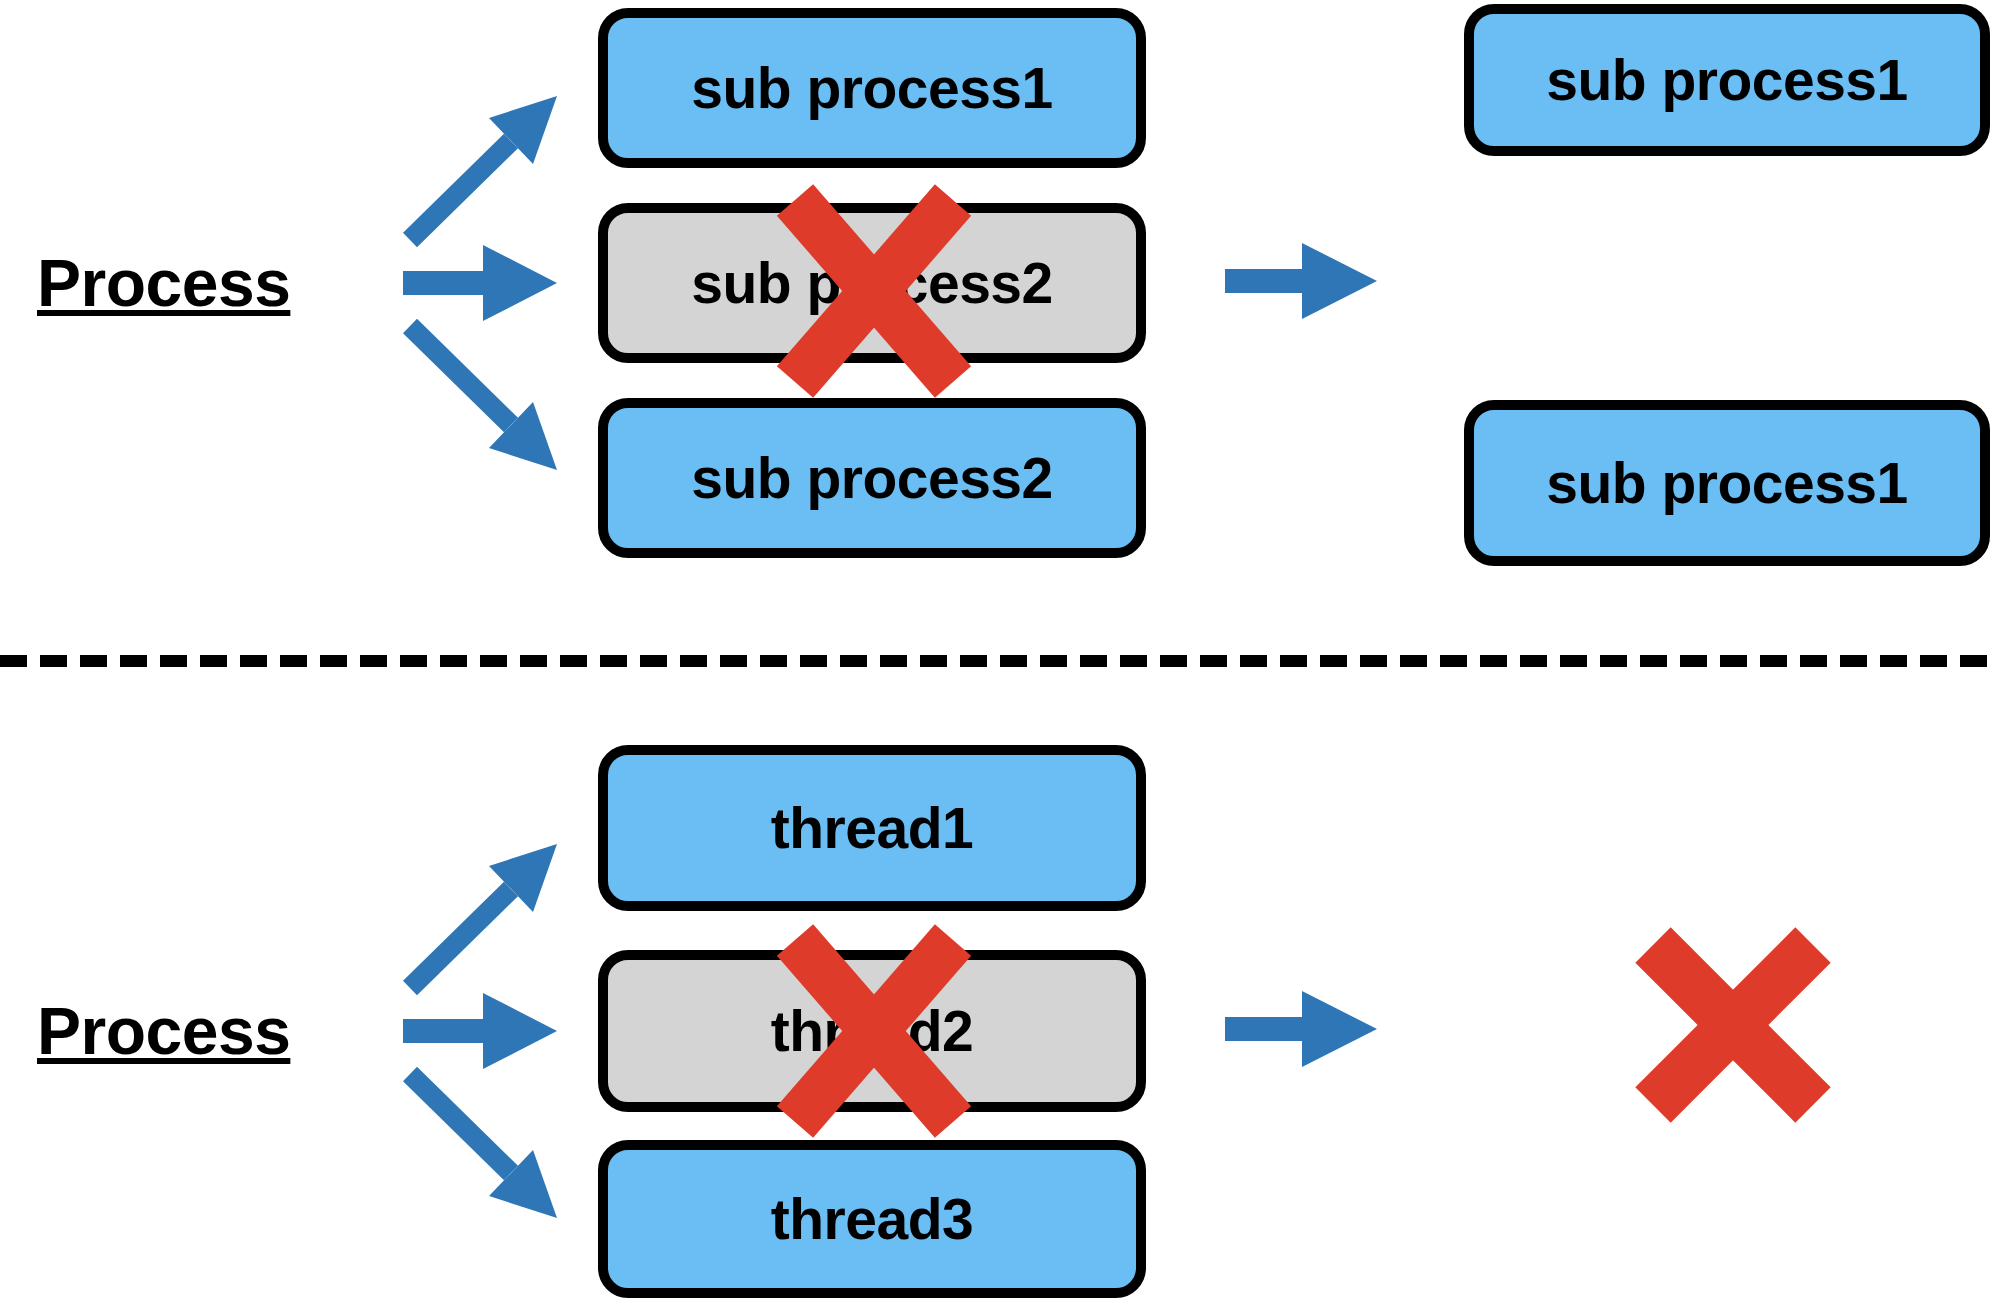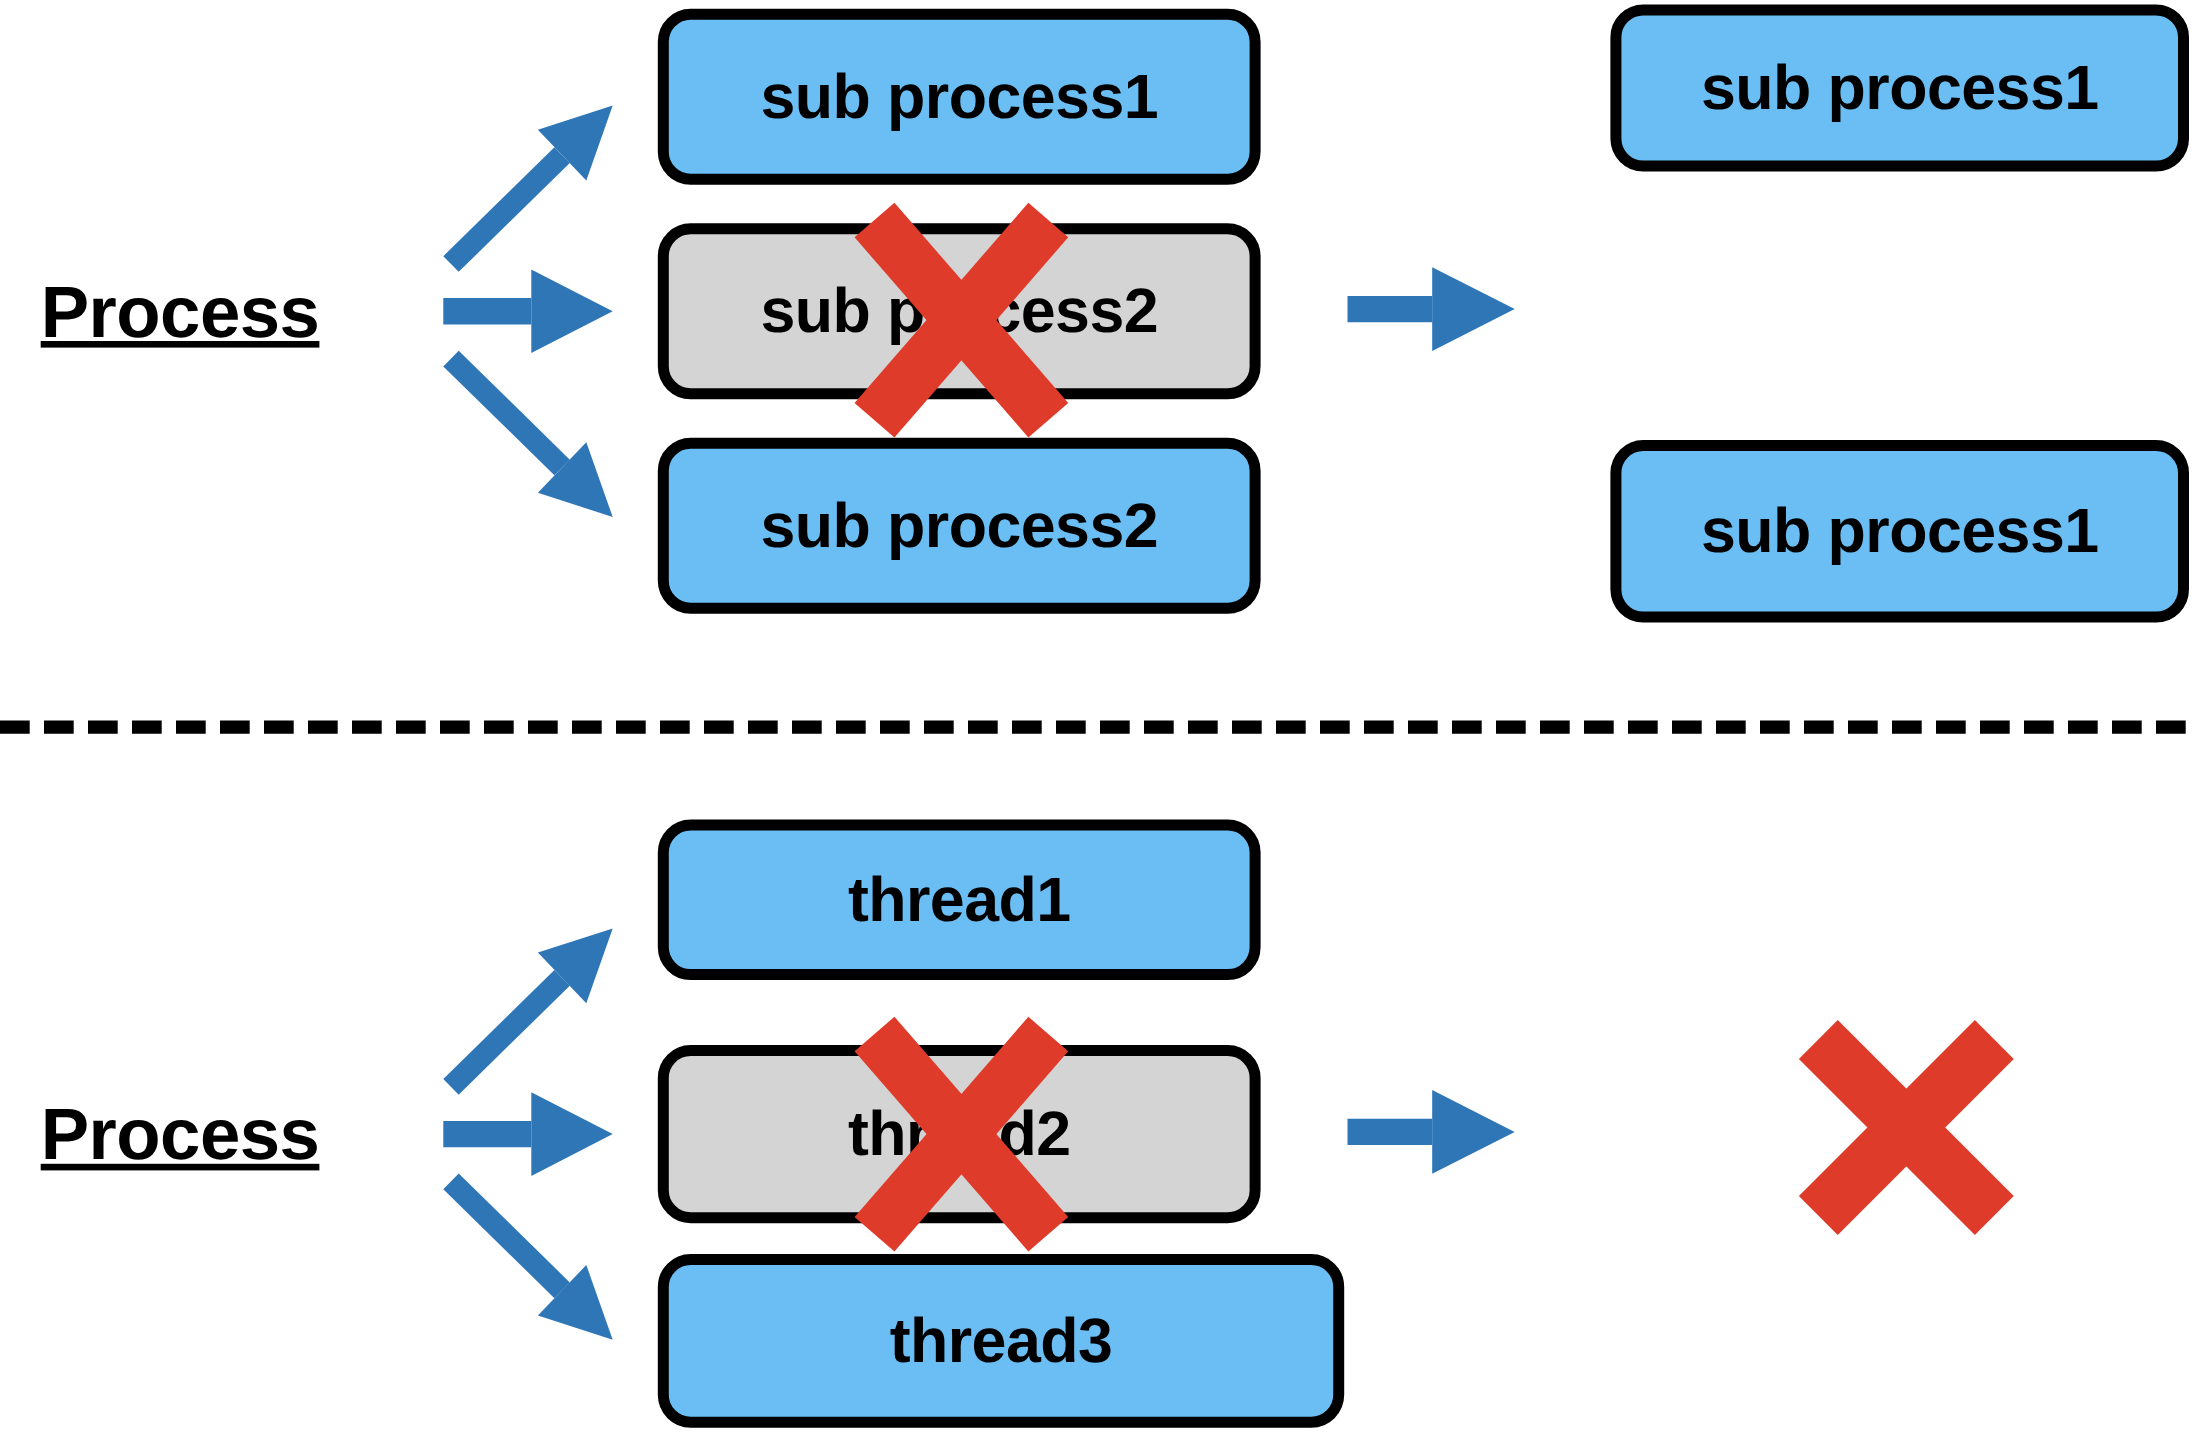--- a/index.html
+++ b/index.html
@@ -58,25 +58,25 @@
   <div class="box gray" style="left:598px; top:203px; width:548px; height:160px;">sub process2</div>
 
   <div class="box blue" style="left:598px; top:398px; width:548px; height:160px;">sub process2</div>
 
   <div class="box blue" style="left:1464px; top:4px;   width:526px; height:152px;">sub process1</div>
 
   <div class="box blue" style="left:1464px; top:400px; width:526px; height:166px;">sub process1</div>
 
   <div class="parent-label" style="left:37px; top:998px;">Process</div>
 
-  <div class="box blue" style="left:598px; top:745px;  width:548px; height:146px;">thread1</div>
+  <div class="box blue" style="left:598px; top:745px;  width:548px; height:166px;">thread1</div>
 
   <div class="box gray" style="left:598px; top:950px;  width:548px; height:162px;">thread2</div>
 
-  <div class="box blue" style="left:598px; top:1140px; width:624px; height:158px;">thread3</div>
+  <div class="box blue" style="left:598px; top:1140px; width:548px; height:158px;">thread3</div>
 
   <svg class="overlay" viewBox="0 0 2000 1303">
     <defs>
       <g id="fan-arrows" class="arrow">
         <line x1="410" y1="240" x2="511" y2="141"></line>
         <polygon points="557,96 533,164 489,118"></polygon>
         <line class="thick" x1="403" y1="283" x2="483" y2="283"></line>
         <polygon points="557,283 483,245 483,321"></polygon>
         <line x1="410" y1="326" x2="511" y2="425"></line>
         <polygon points="557,470 533,402 489,448"></polygon>

